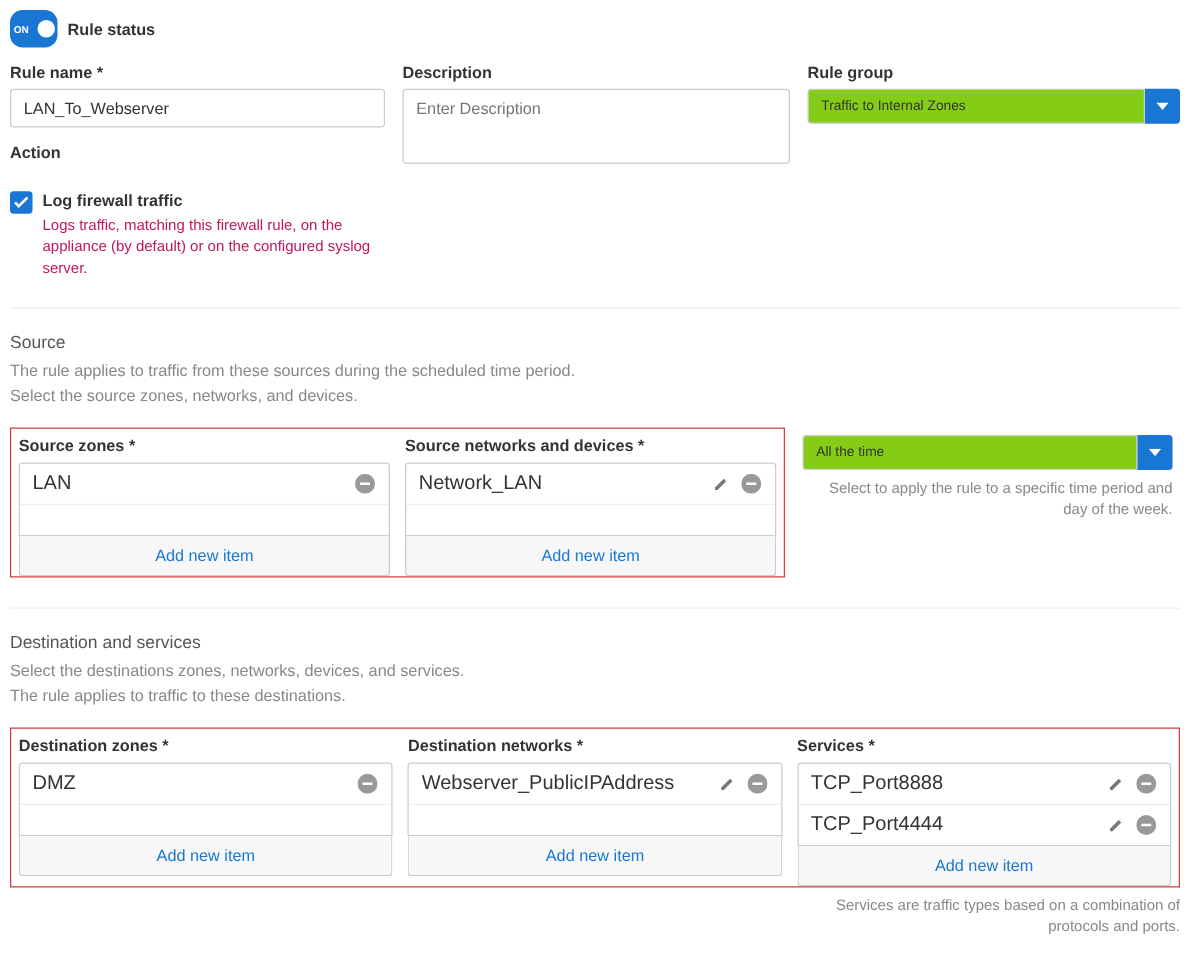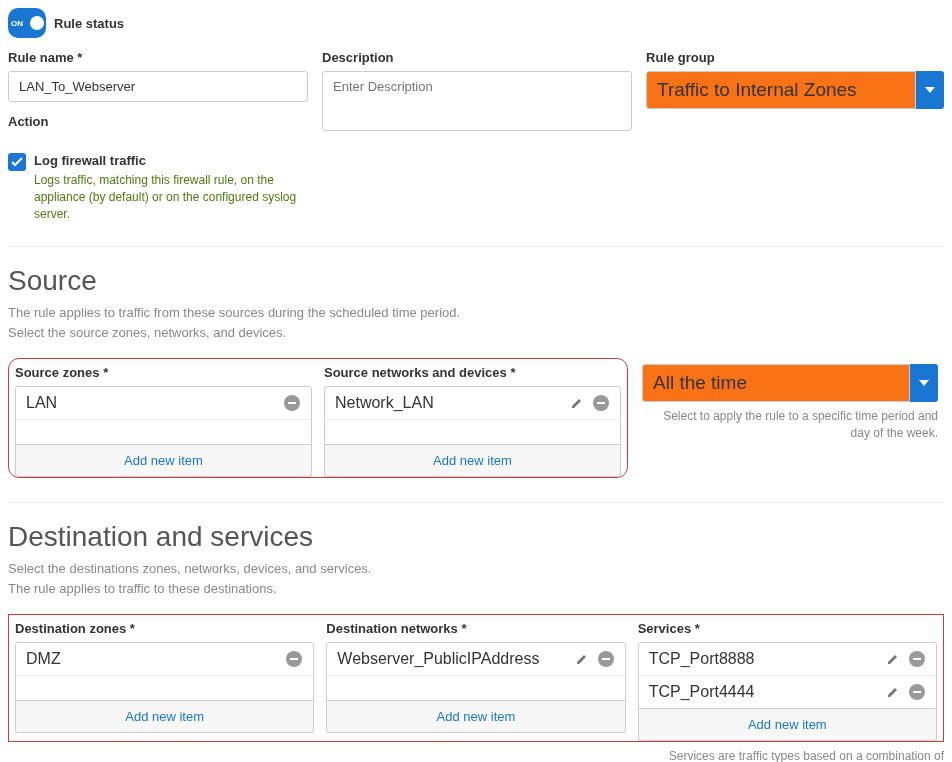--- a/index.html
+++ b/index.html
@@ -24,35 +24,35 @@
     .label { font-weight: 600; font-size: 13px; color: #333; margin-bottom: 6px; }
     .req::after { content: " *"; color: #333; }
     input[type=text], textarea {
       width: 100%; border: 1px solid #ccc; border-radius: 3px; padding: 7px 10px;
       font-size: 13px; font-family: inherit; color: #333;
     }
     textarea { resize: none; height: 60px; }
     .select-wrap { display: flex; }
     .select-field {
       flex: 1; border: 1px solid #ccc; border-radius: 3px 0 0 3px; padding: 7px 10px;
-      font-size: 19px; background: #f97316; cursor: pointer;
+      font-size: 11px; background: #84cc16; cursor: pointer;
     }
     .select-btn {
       width: 28px; background: #1976d2; border: none; border-radius: 0 3px 3px 0;
       display: flex; align-items: center; justify-content: center; cursor: pointer;
     }
     .check-row { display: flex; gap: 8px; align-items: flex-start; margin-top: 24px; }
     .checkbox {
       width: 18px; height: 18px; background: #1976d2; border-radius: 3px;
       display: flex; align-items: center; justify-content: center; flex-shrink: 0;
     }
     .check-text { font-weight: 600; color: #333; }
-    .help-text { font-size: 12px; color: #4d7c0f; margin-top: 4px; max-width: 270px; line-height: 1.4; }
+    .help-text { font-size: 12px; color: #be185d; margin-top: 4px; max-width: 270px; line-height: 1.4; }
     .hr { border: none; border-top: 1px solid #eee; margin: 24px 0 18px; }
-    .section-title { font-size: 28px; font-weight: 400; color: #555; margin-bottom: 6px; }
+    .section-title { font-size: 14px; font-weight: 400; color: #555; margin-bottom: 6px; }
     .section-desc { font-size: 13px; color: #888; line-height: 1.5; margin-bottom: 16px; }
     .highlight { border: 1px solid #d43c3c; padding: 0; }
     .hl-row { display: flex; }
     .hl-col { flex: 1; padding: 6px 6px 0 6px; }
     .hl-col + .hl-col { border-left: none; }
     .nohl-col { flex: 1; padding: 6px 6px 0 14px; }
     .itembox {
       border: 1px solid #ccc; border-radius: 3px 3px 0 0; background: #fff; margin-top: 2px;
     }
     .item {
@@ -120,21 +120,21 @@
 
 <hr class="hr">
 
 <div class="section-title">Source</div>
 <div class="section-desc">
   <div>The rule applies to traffic from these sources during the scheduled time period.</div>
   <div>Select the source zones, networks, and devices.</div>
 </div>
 
 <div style="display:flex;">
-  <div class="highlight" style="flex:0 0 620px;border-radius:11px;">
+  <div class="highlight" style="flex:0 0 620px;">
     <div class="hl-row">
       <div class="hl-col">
         <div class="label req">Source zones</div>
         <div class="itembox">
           <div class="item">
             <span>LAN</span>
             <div class="item-actions">
               <span class="icon-btn">
                 <svg width="16" height="16" viewBox="0 0 16 16">
                     <circle cx="8" cy="8" r="8" fill="#999"></circle>

